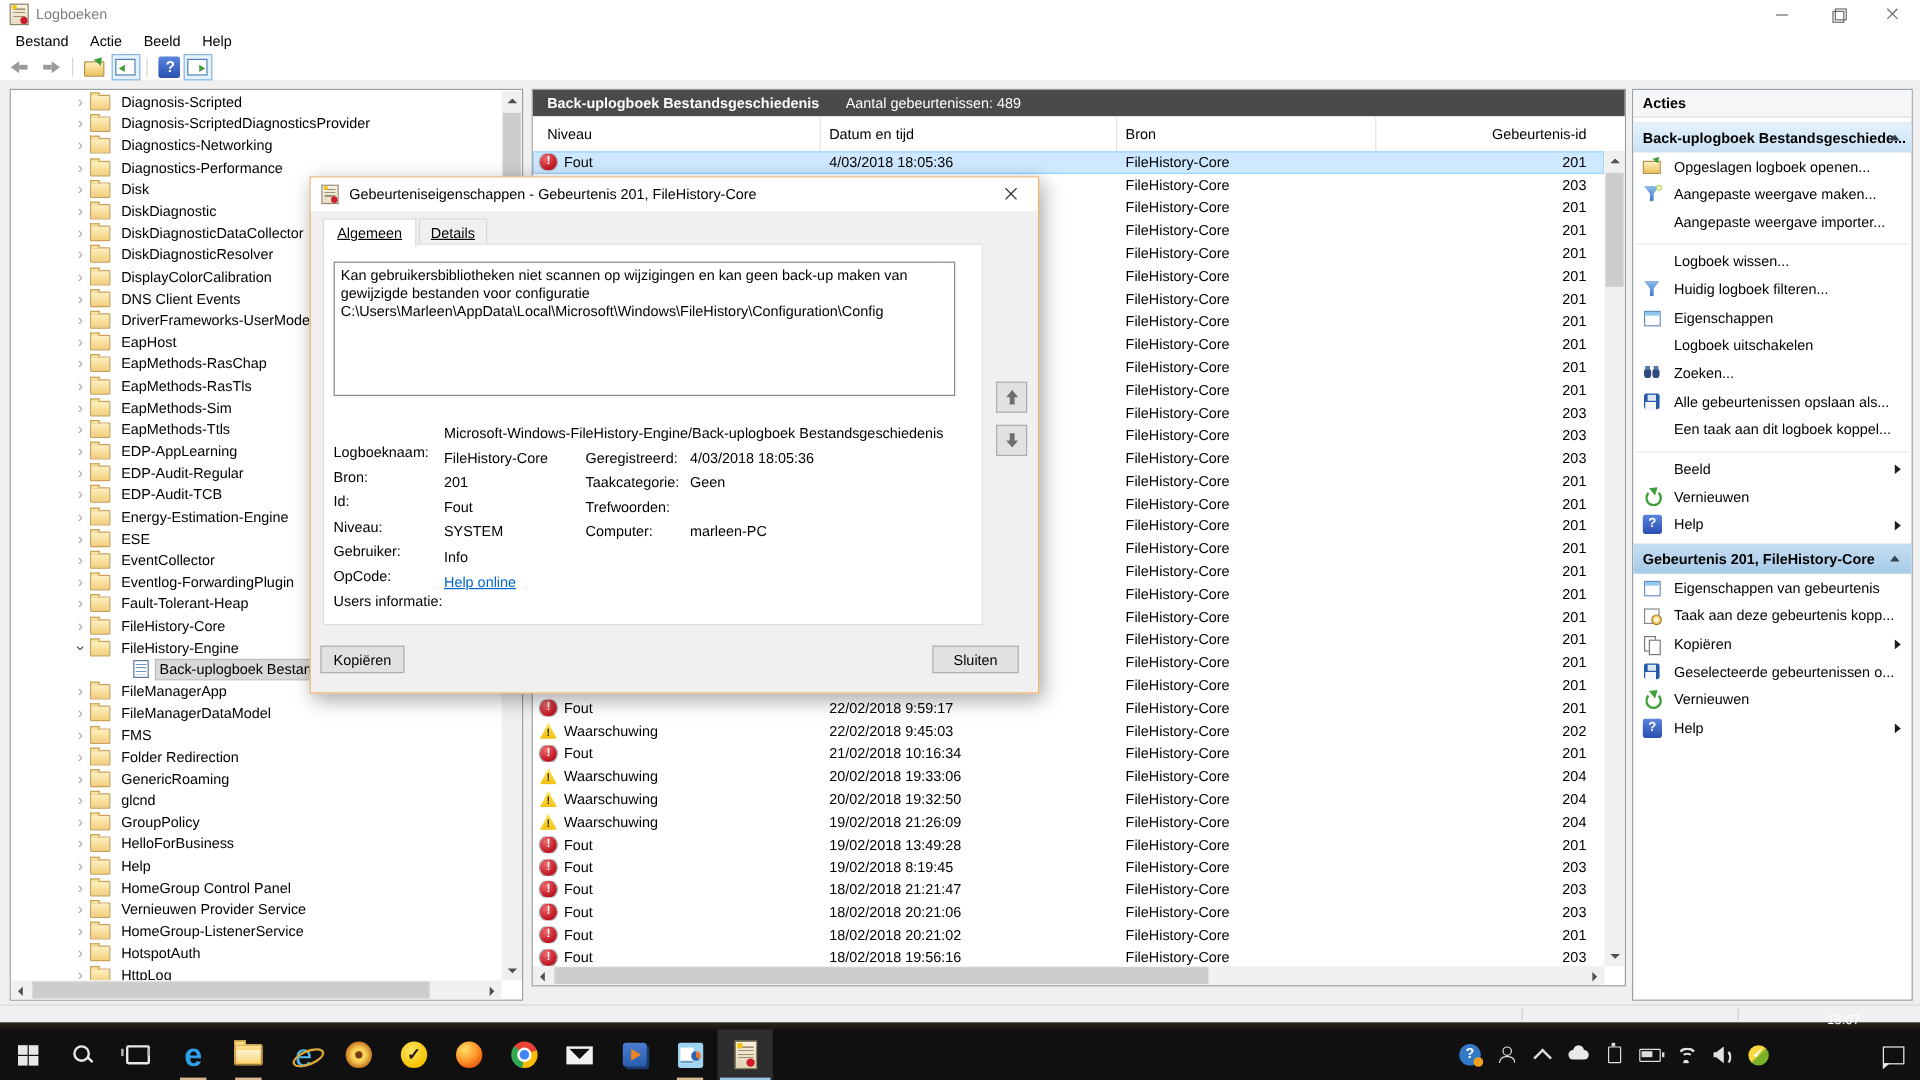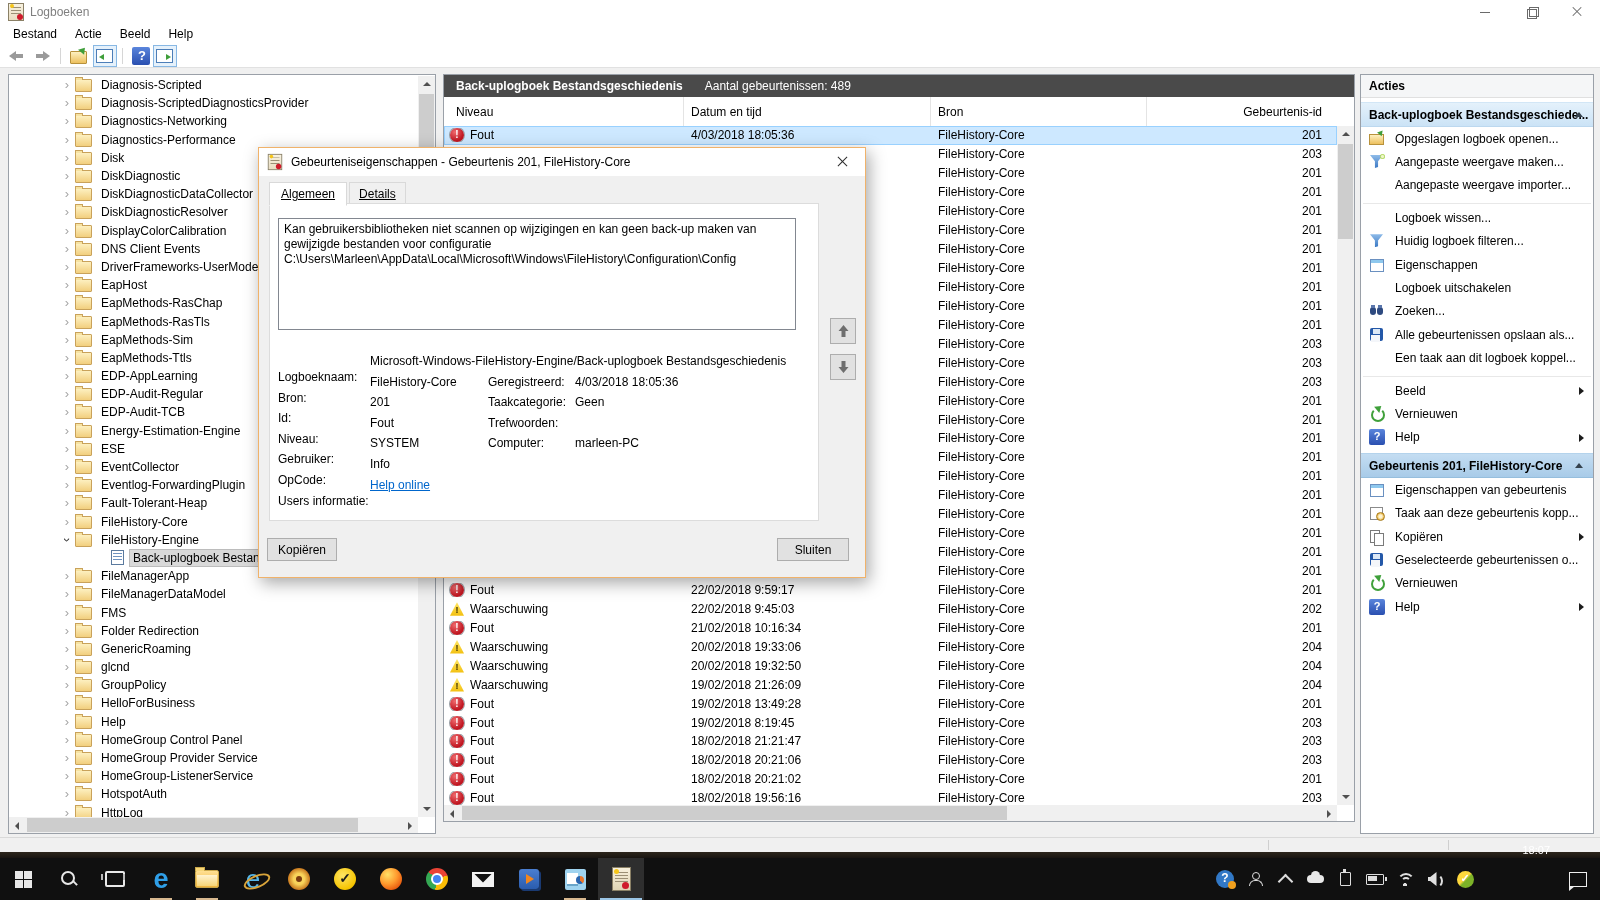--- a/index.html
+++ b/index.html
@@ -476,21 +476,21 @@
 
           <div class="titem" data-depth="0">
             <span class="chev" data-state="collapsed"></span>
             <span class="fico" data-kind="folder"></span>
             <span class="tlabel">HomeGroup Control Panel</span>
           </div>
 
           <div class="titem" data-depth="0">
             <span class="chev" data-state="collapsed"></span>
             <span class="fico" data-kind="folder"></span>
-            <span class="tlabel">HomeGroup Provider Service</span>
+            <span class="tlabel">Vernieuwen Provider Service</span>
           </div>
 
           <div class="titem" data-depth="0">
             <span class="chev" data-state="collapsed"></span>
             <span class="fico" data-kind="folder"></span>
             <span class="tlabel">HomeGroup-ListenerService</span>
           </div>
 
           <div class="titem" data-depth="0">
             <span class="chev" data-state="collapsed"></span>

